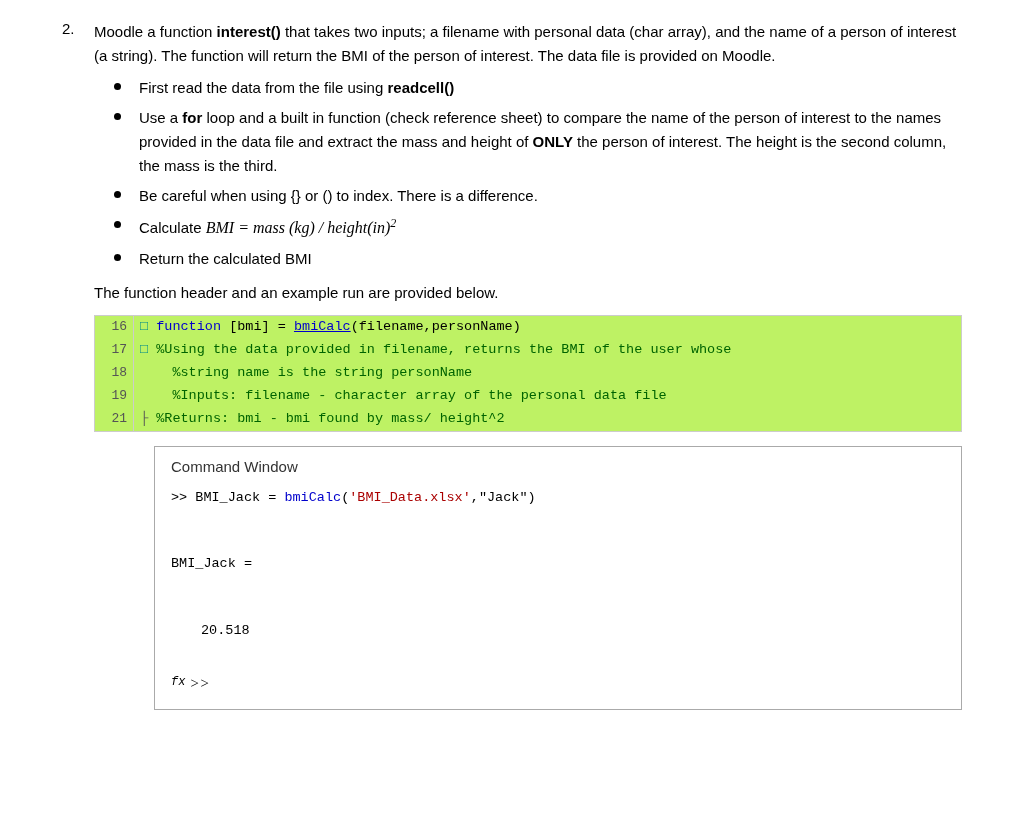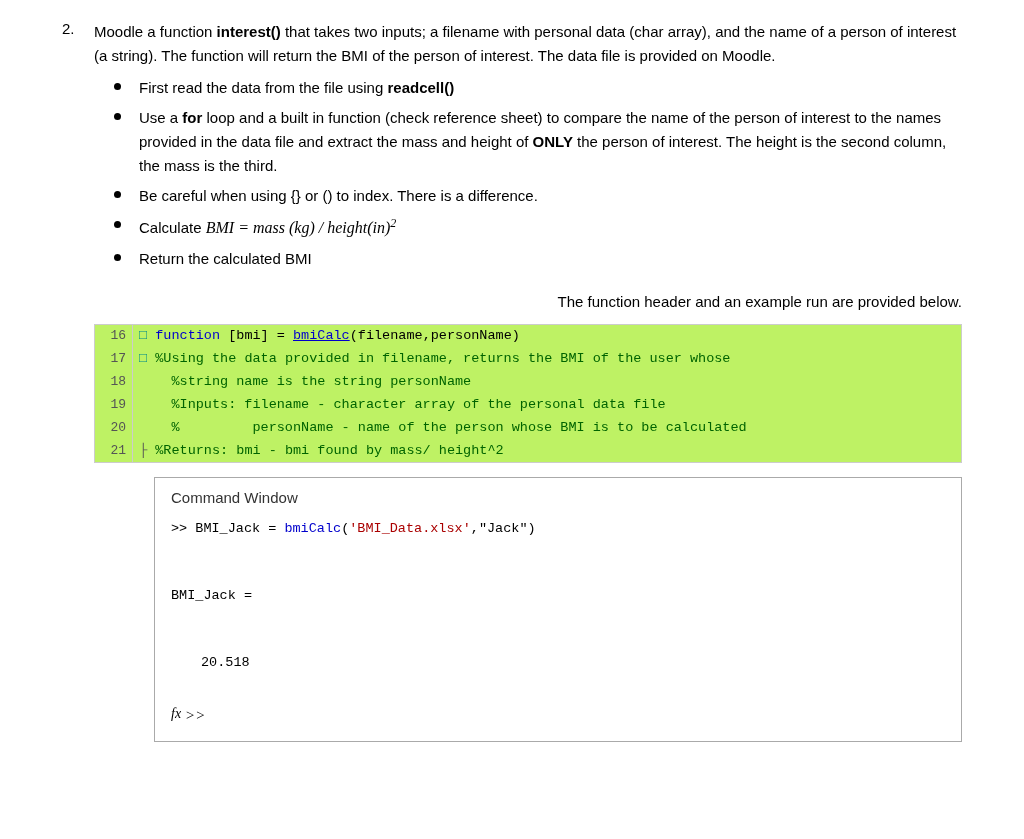--- a/index.html
+++ b/index.html
@@ -54,23 +54,22 @@
     }
     .bmi-formula {
       font-style: italic;
       font-family: 'Times New Roman', serif;
       font-size: 16px;
     }
     .bmi-formula sup {
       font-size: 12px;
     }
     .function-header-line {
-      margin-top: 19px;
-      font-size: 15px;
-      text-align: right;
+      margin-top: 10px;
+      font-size: 15px;
     }
     
     .code-block {
       margin-top: 10px;
       margin-left: 0;
       border: 1px solid #ccc;
       background: #bef264;
       font-family: 'Courier New', Courier, monospace;
       font-size: 13.5px;
     }
@@ -131,22 +130,22 @@
       display: flex;
       align-items: center;
       gap: 4px;
       margin-top: 6px;
       font-family: 'Times New Roman', serif;
       font-style: italic;
       font-size: 15px;
     }
     .italic-fx {
       font-style: italic;
-      font-family: Liberation Serif, serif;
-      font-size: 14px;
+      font-family: Liberation Mono, monospace;
+      font-size: 12px;
     }
   </style>
 </head>
 <body>
 
 <div class="main-content">
 
   <div class="question-item">
     <span class="question-number">2.</span>
     <div class="question-text">
@@ -201,24 +200,20 @@
             <tr>
               <td class="line-num">18</td>
               <td class="line-code">  <span class="kw-green">  %string name is the string personName</span></td>
             </tr>
 
             <tr>
               <td class="line-num">19</td>
               <td class="line-code">  <span class="kw-green">  %Inputs: filename - character array of the personal data file</span></td>
             </tr>
 
-            <tr>
-              <td class="line-num">20</td>
-              <td class="line-code">  <span class="kw-green">  %         personName - name of the person whose BMI is to be calculated</span></td>
-            </tr>
 
             <tr>
               <td class="line-num">21</td>
               <td class="line-code"><span style="color:#555">├</span> <span class="kw-green">%Returns: bmi - bmi found by mass/ height^2</span></td>
             </tr>
           </tbody>
         </table>
       </div>
 
       

